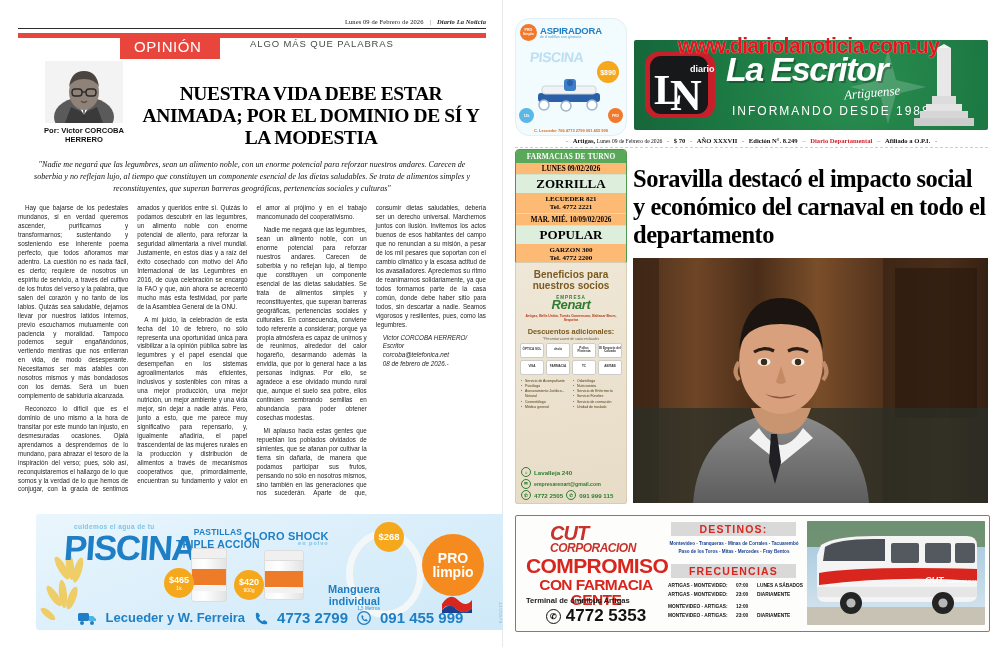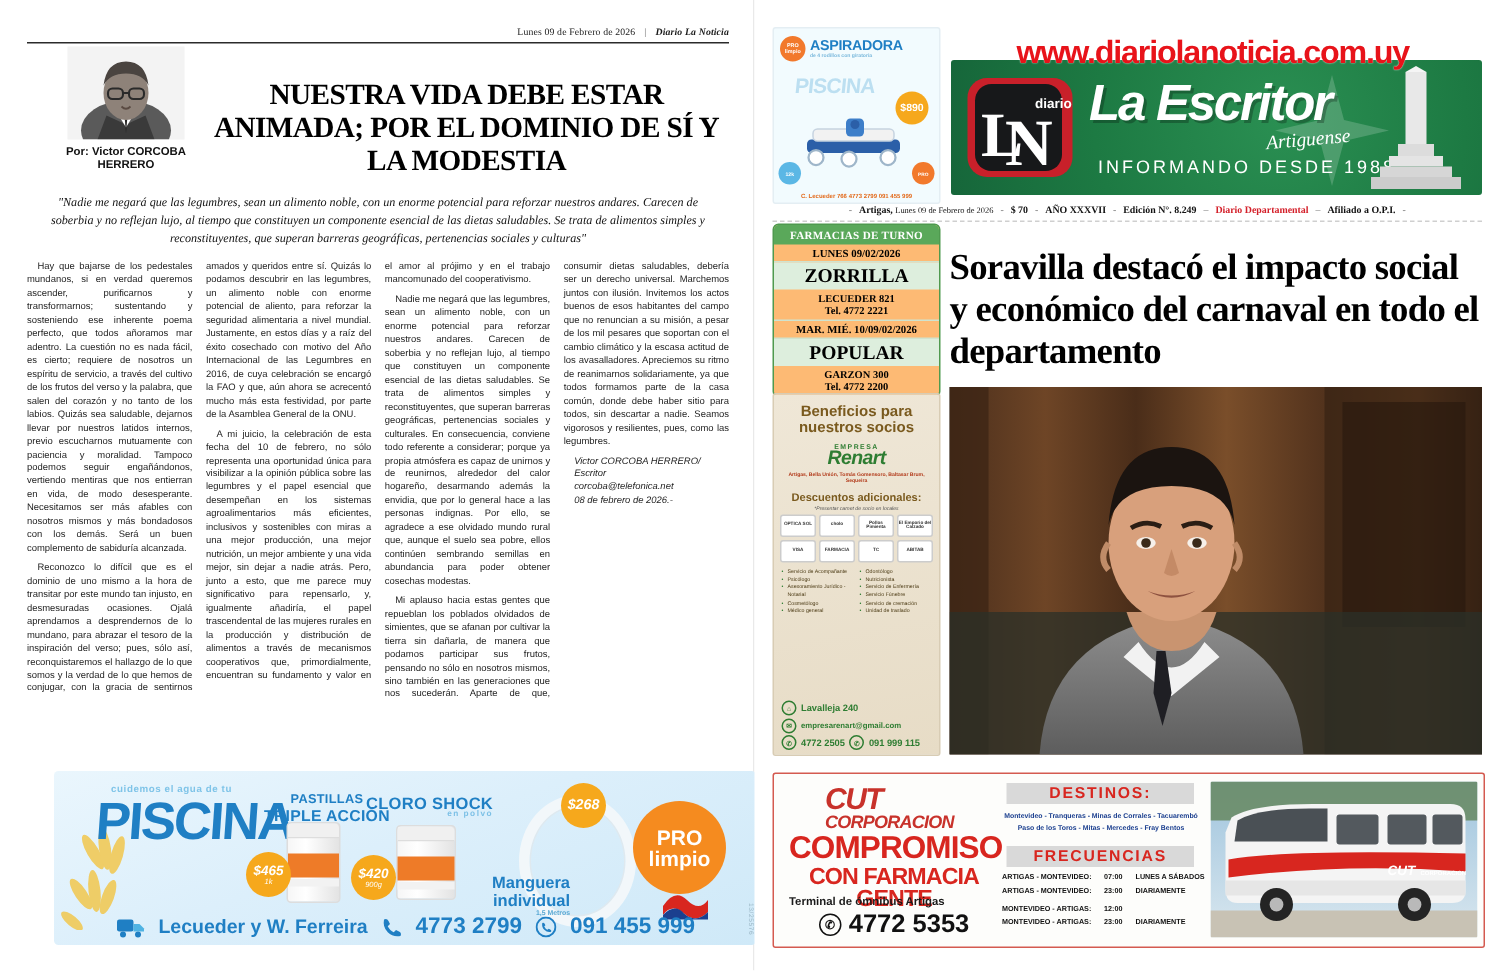--- a/index.html
+++ b/index.html
@@ -67,21 +67,21 @@
   .pis-cloro .lite{color:#7cc0e6;font-size:5.5px;display:block;text-align:right;
         margin-top:-2px;letter-spacing:1px;}
   .tub{position:absolute;width:34px;height:52px;background:linear-gradient(90deg,#f6f6f6,#fff 35%,#e3e3e3);
        border-radius:3px;border:1px solid #ddd;}
   .tub .cap{position:absolute;left:0;top:0;width:100%;height:9px;background:#f0f0f0;
        border-bottom:1px solid #ddd;border-radius:3px 3px 0 0;}
   .tub .band{position:absolute;left:0;top:20px;width:100%;height:16px;background:#ee7b28;}
   .tub .band2{position:absolute;left:0;top:37px;width:100%;height:5px;background:#f2f2f2;}
   .price-circle{position:absolute;border-radius:50%;background:#f6a81c;color:#fff;
        display:flex;flex-direction:column;align-items:center;justify-content:center;
-       font-weight:bold;line-height:1;font-style:italic;}
+       font-weight:bold;line-height:1;}
   .hose{position:absolute;left:310px;top:16px;width:64px;height:74px;
         border:7px solid #f2f7fa;border-radius:50%;box-shadow:0 0 0 1px #dfe9ef inset;}
   .manguera{position:absolute;left:282px;top:70px;font-weight:bold;color:#1f7fc4;
         font-size:11px;line-height:1.05;text-align:right;width:62px;}
   .manguera small{font-size:4.6px;display:block;color:#5aa9d4;font-weight:bold;}
   .prolimpio{position:absolute;left:386px;top:20px;width:62px;height:62px;border-radius:50%;
         background:#f58b1f;color:#fff;display:flex;flex-direction:column;align-items:center;
         justify-content:center;font-weight:bold;font-size:14px;line-height:1;}
   .sol-logo{position:absolute;left:404px;top:76px;width:34px;height:26px;}
   .pis-footer{position:absolute;left:0;bottom:4px;width:100%;display:flex;align-items:center;
@@ -89,21 +89,21 @@
   .pis-footer .addr{font-size:13px;}
   .side-code{position:absolute;right:1px;bottom:6px;font-size:4.4px;color:#9bb7c6;
         writing-mode:vertical-rl;letter-spacing:.4px;}
 
   
   .right-page{position:absolute;left:503px;top:0;width:497px;height:647px;background:#fff;}
   .rp-inner{position:absolute;left:12px;top:18px;width:473px;height:611px;}
 
   
   .asp-ad{position:absolute;left:0;top:0;width:110px;height:116px;background:#f2fbfe;
-          border:1px solid #e4eef3;border-radius:2px;overflow:hidden;}
+          border:1px solid #e4eef3;border-radius:14px;overflow:hidden;}
   .asp-badge{position:absolute;left:4px;top:5px;width:17px;height:17px;border-radius:50%;
           background:#f2792c;color:#fff;font-size:3.6px;font-weight:bold;display:flex;
           align-items:center;justify-content:center;text-align:center;line-height:1.05;}
   .asp-title{position:absolute;left:24px;top:6px;font-size:9.5px;font-weight:bold;color:#1f7fc4;
           letter-spacing:-.2px;}
   .asp-sub{position:absolute;left:24px;top:16px;font-size:3.4px;color:#7bb9dc;font-weight:bold;}
   .asp-pisc{position:absolute;left:14px;top:30px;font-size:14px;font-weight:bold;color:#bcdff1;
           transform:skewX(-6deg);letter-spacing:-.5px;}
   .asp-price{position:absolute;right:7px;top:42px;width:22px;height:22px;border-radius:50%;
           background:#f6a81c;color:#fff;font-size:7px;font-weight:bold;display:flex;
@@ -112,21 +112,21 @@
           color:#e36b1d;font-weight:bold;}
   .asp-corner{position:absolute;left:3px;bottom:12px;width:15px;height:15px;border-radius:50%;
           background:#5bb7e5;color:#fff;font-size:3.4px;font-weight:bold;display:flex;
           align-items:center;justify-content:center;}
   .asp-corner2{position:absolute;right:3px;bottom:12px;width:15px;height:15px;border-radius:50%;
           background:#f2792c;color:#fff;font-size:3.2px;font-weight:bold;display:flex;
           align-items:center;justify-content:center;}
 
   
   .masthead{position:absolute;left:114px;top:0;width:359px;height:116px;}
-  .site-url{position:absolute;left:0;top:5px;width:100%;text-align:center;color:#e8131a;
+  .site-url{position:absolute;left:0;top:16px;width:100%;text-align:center;color:#e8131a;
           font-size:21.5px;font-weight:bold;letter-spacing:-.8px;font-family:"Liberation Sans",sans-serif;
           z-index:3;text-shadow:0 0 1px #fff;}
   .mast-green{position:absolute;left:5px;top:22px;width:354px;height:90px;
           background:radial-gradient(circle at 62% 45%,#2a8f52 0%,#1d7a43 55%,#16663a 100%);
           border-radius:2px;overflow:hidden;}
   .mast-star{position:absolute;left:190px;top:8px;width:128px;height:78px;opacity:.18;}
   .mast-logo{position:absolute;left:10px;top:8px;width:74px;height:74px;}
   .mast-name{position:absolute;left:92px;top:10px;font-size:34px;font-weight:bold;
           font-style:italic;color:#fff;letter-spacing:-1.5px;font-family:"Liberation Sans",sans-serif;
           text-shadow:2px 2px 0 rgba(0,0,0,.25);}
@@ -233,20 +233,25 @@
   <div class="left-page">
     <div class="lp-inner">
 
       <div class="dateline">
         <span>Lunes 09 de Febrero de 2026</span>
         <span class="sep">|</span>
         <span class="paper">Diario La Noticia</span>
       </div>
       <div class="rule-top"></div>
 
+      <div class="opinion-bar">
+        <div class="bg"></div>
+        <div class="opinion-tag">OPINIÓN</div>
+        <div class="kicker">ALGO MÁS QUE PALABRAS</div>
+      </div>
 
       <div class="head-row">
         <div class="author-box">
           <div class="portrait">
             <svg width="78" height="62" viewBox="0 0 78 62">
               <rect width="78" height="62" fill="#f3f3f3"></rect>
               <ellipse cx="39" cy="56" rx="30" ry="20" fill="#5a5a5a"></ellipse>
               <path d="M20 62 L26 46 L39 52 L52 46 L58 62 Z" fill="#3a3a3a"></path>
               <path d="M33 44 L39 54 L45 44 L44 40 L34 40 Z" fill="#fff"></path>
               <path d="M38 46 L39 58 L40 46 Z" fill="#222"></path>

